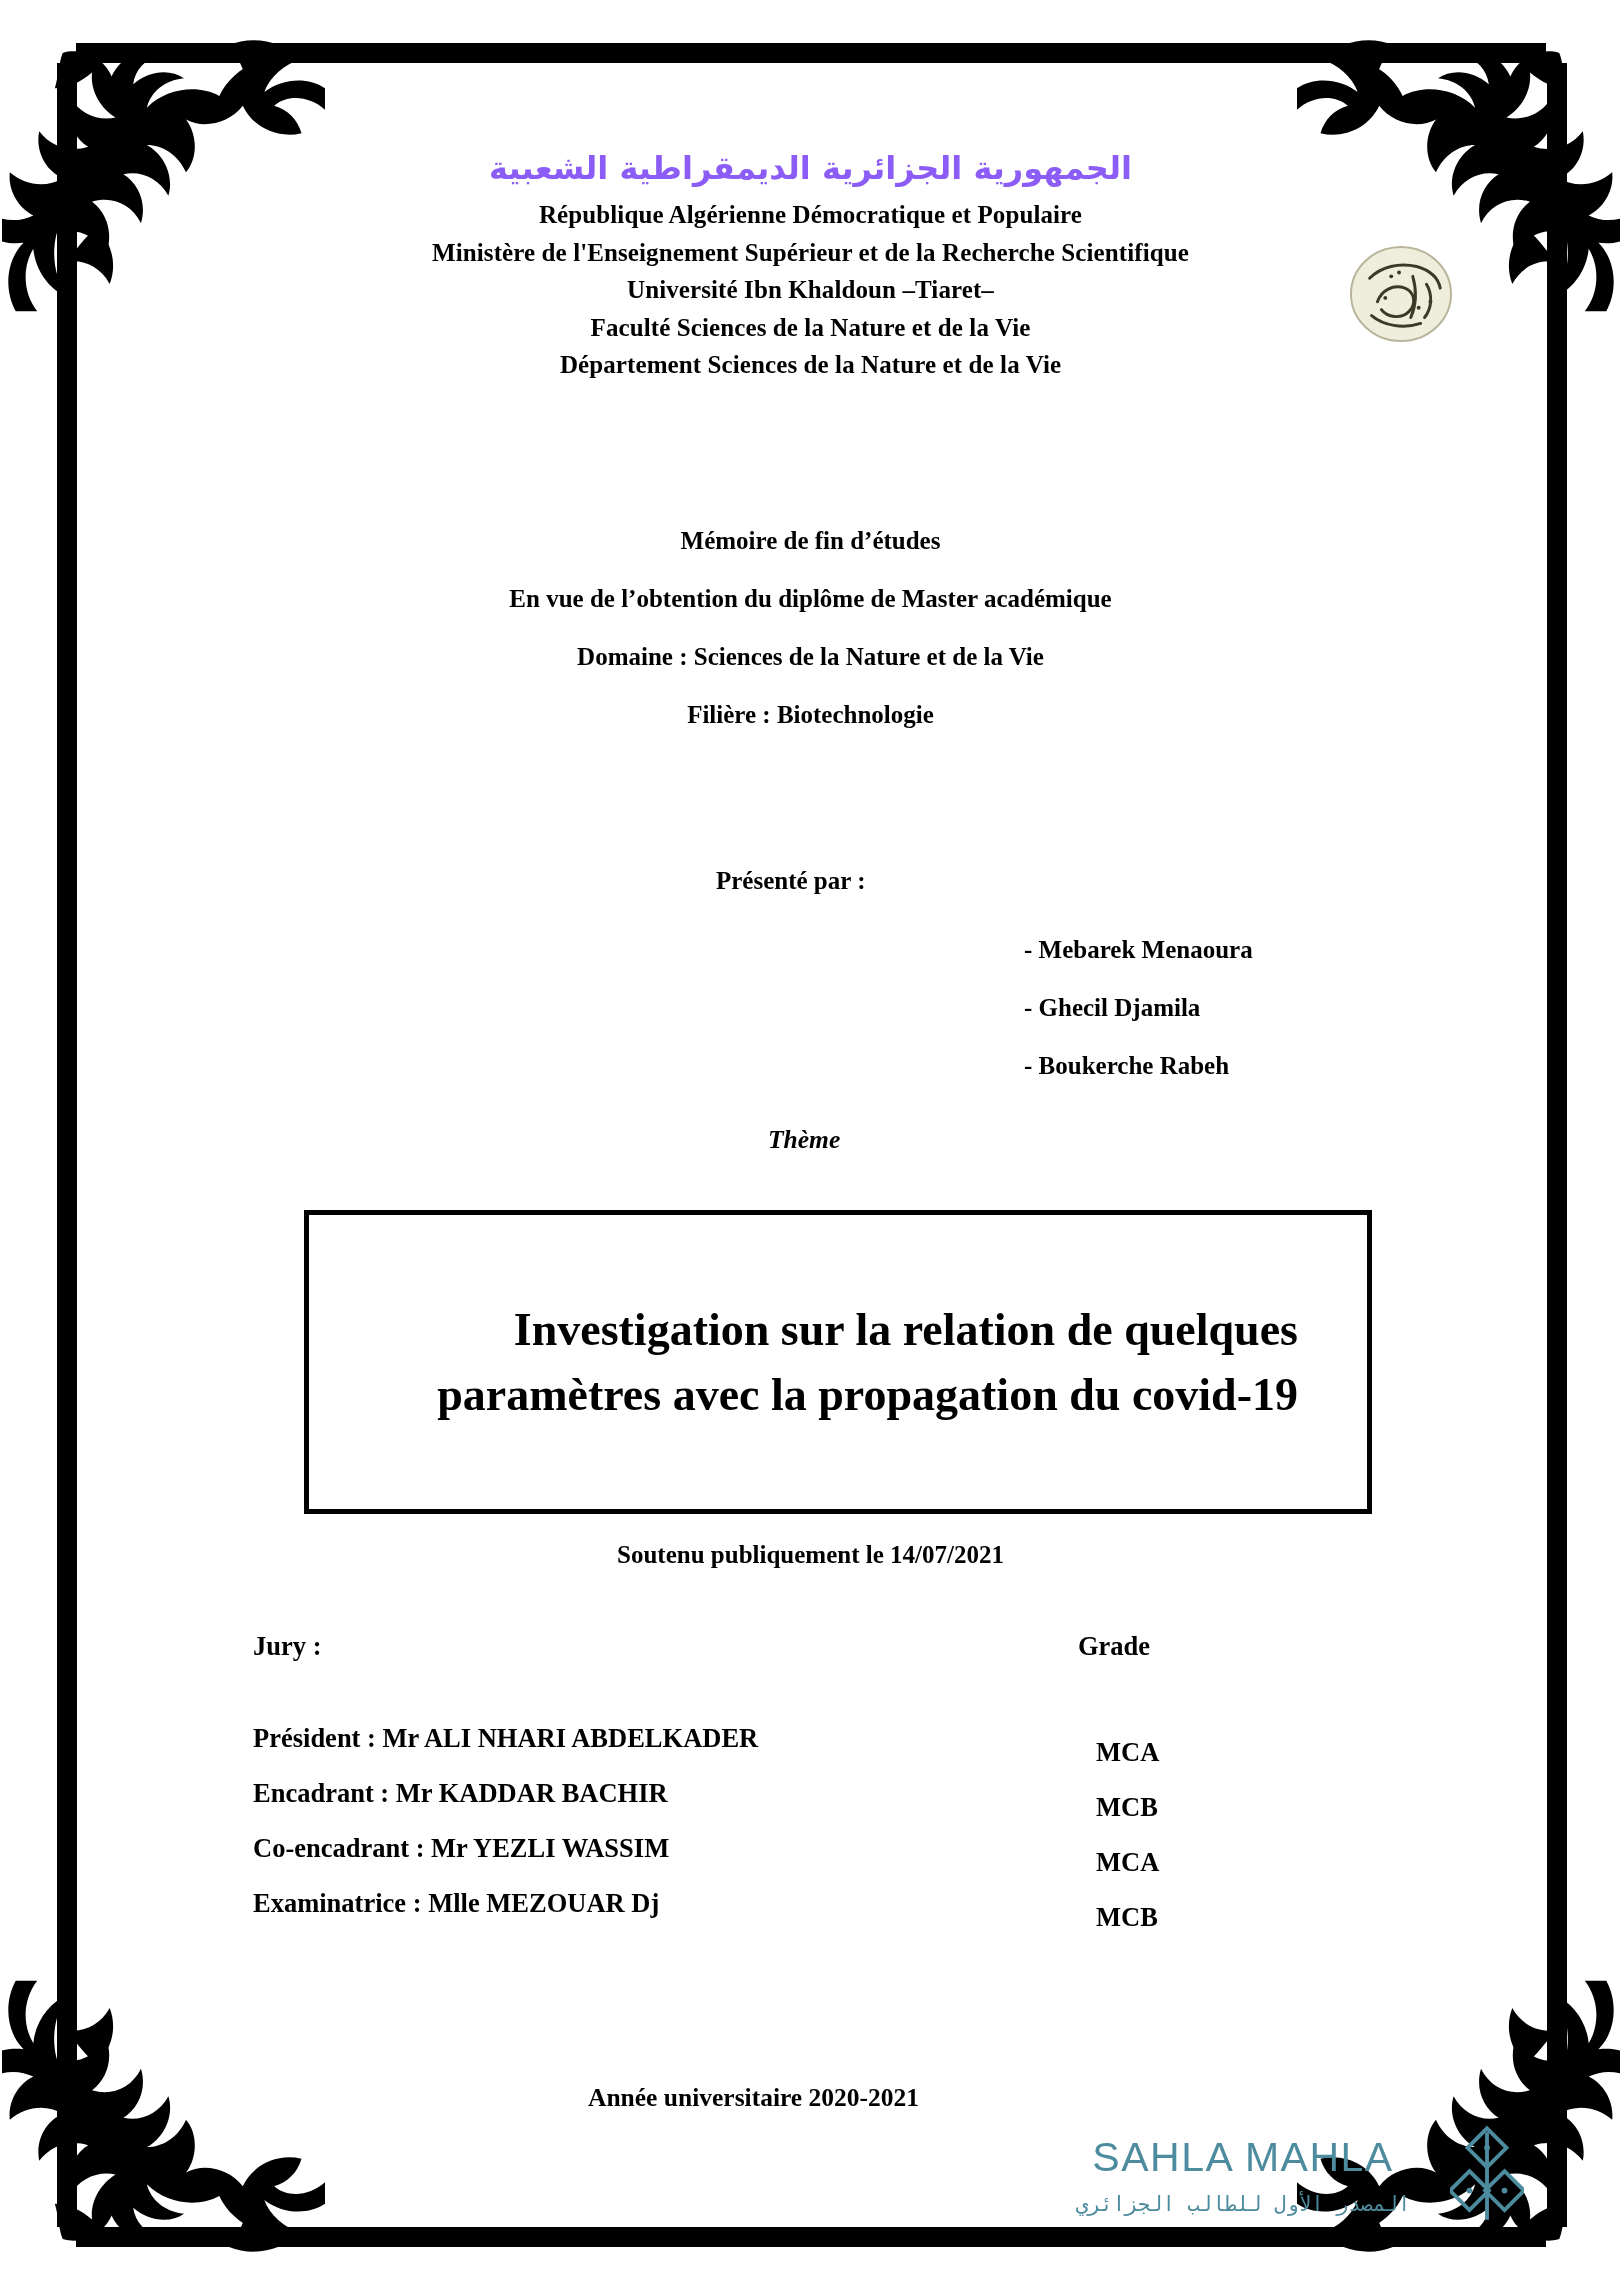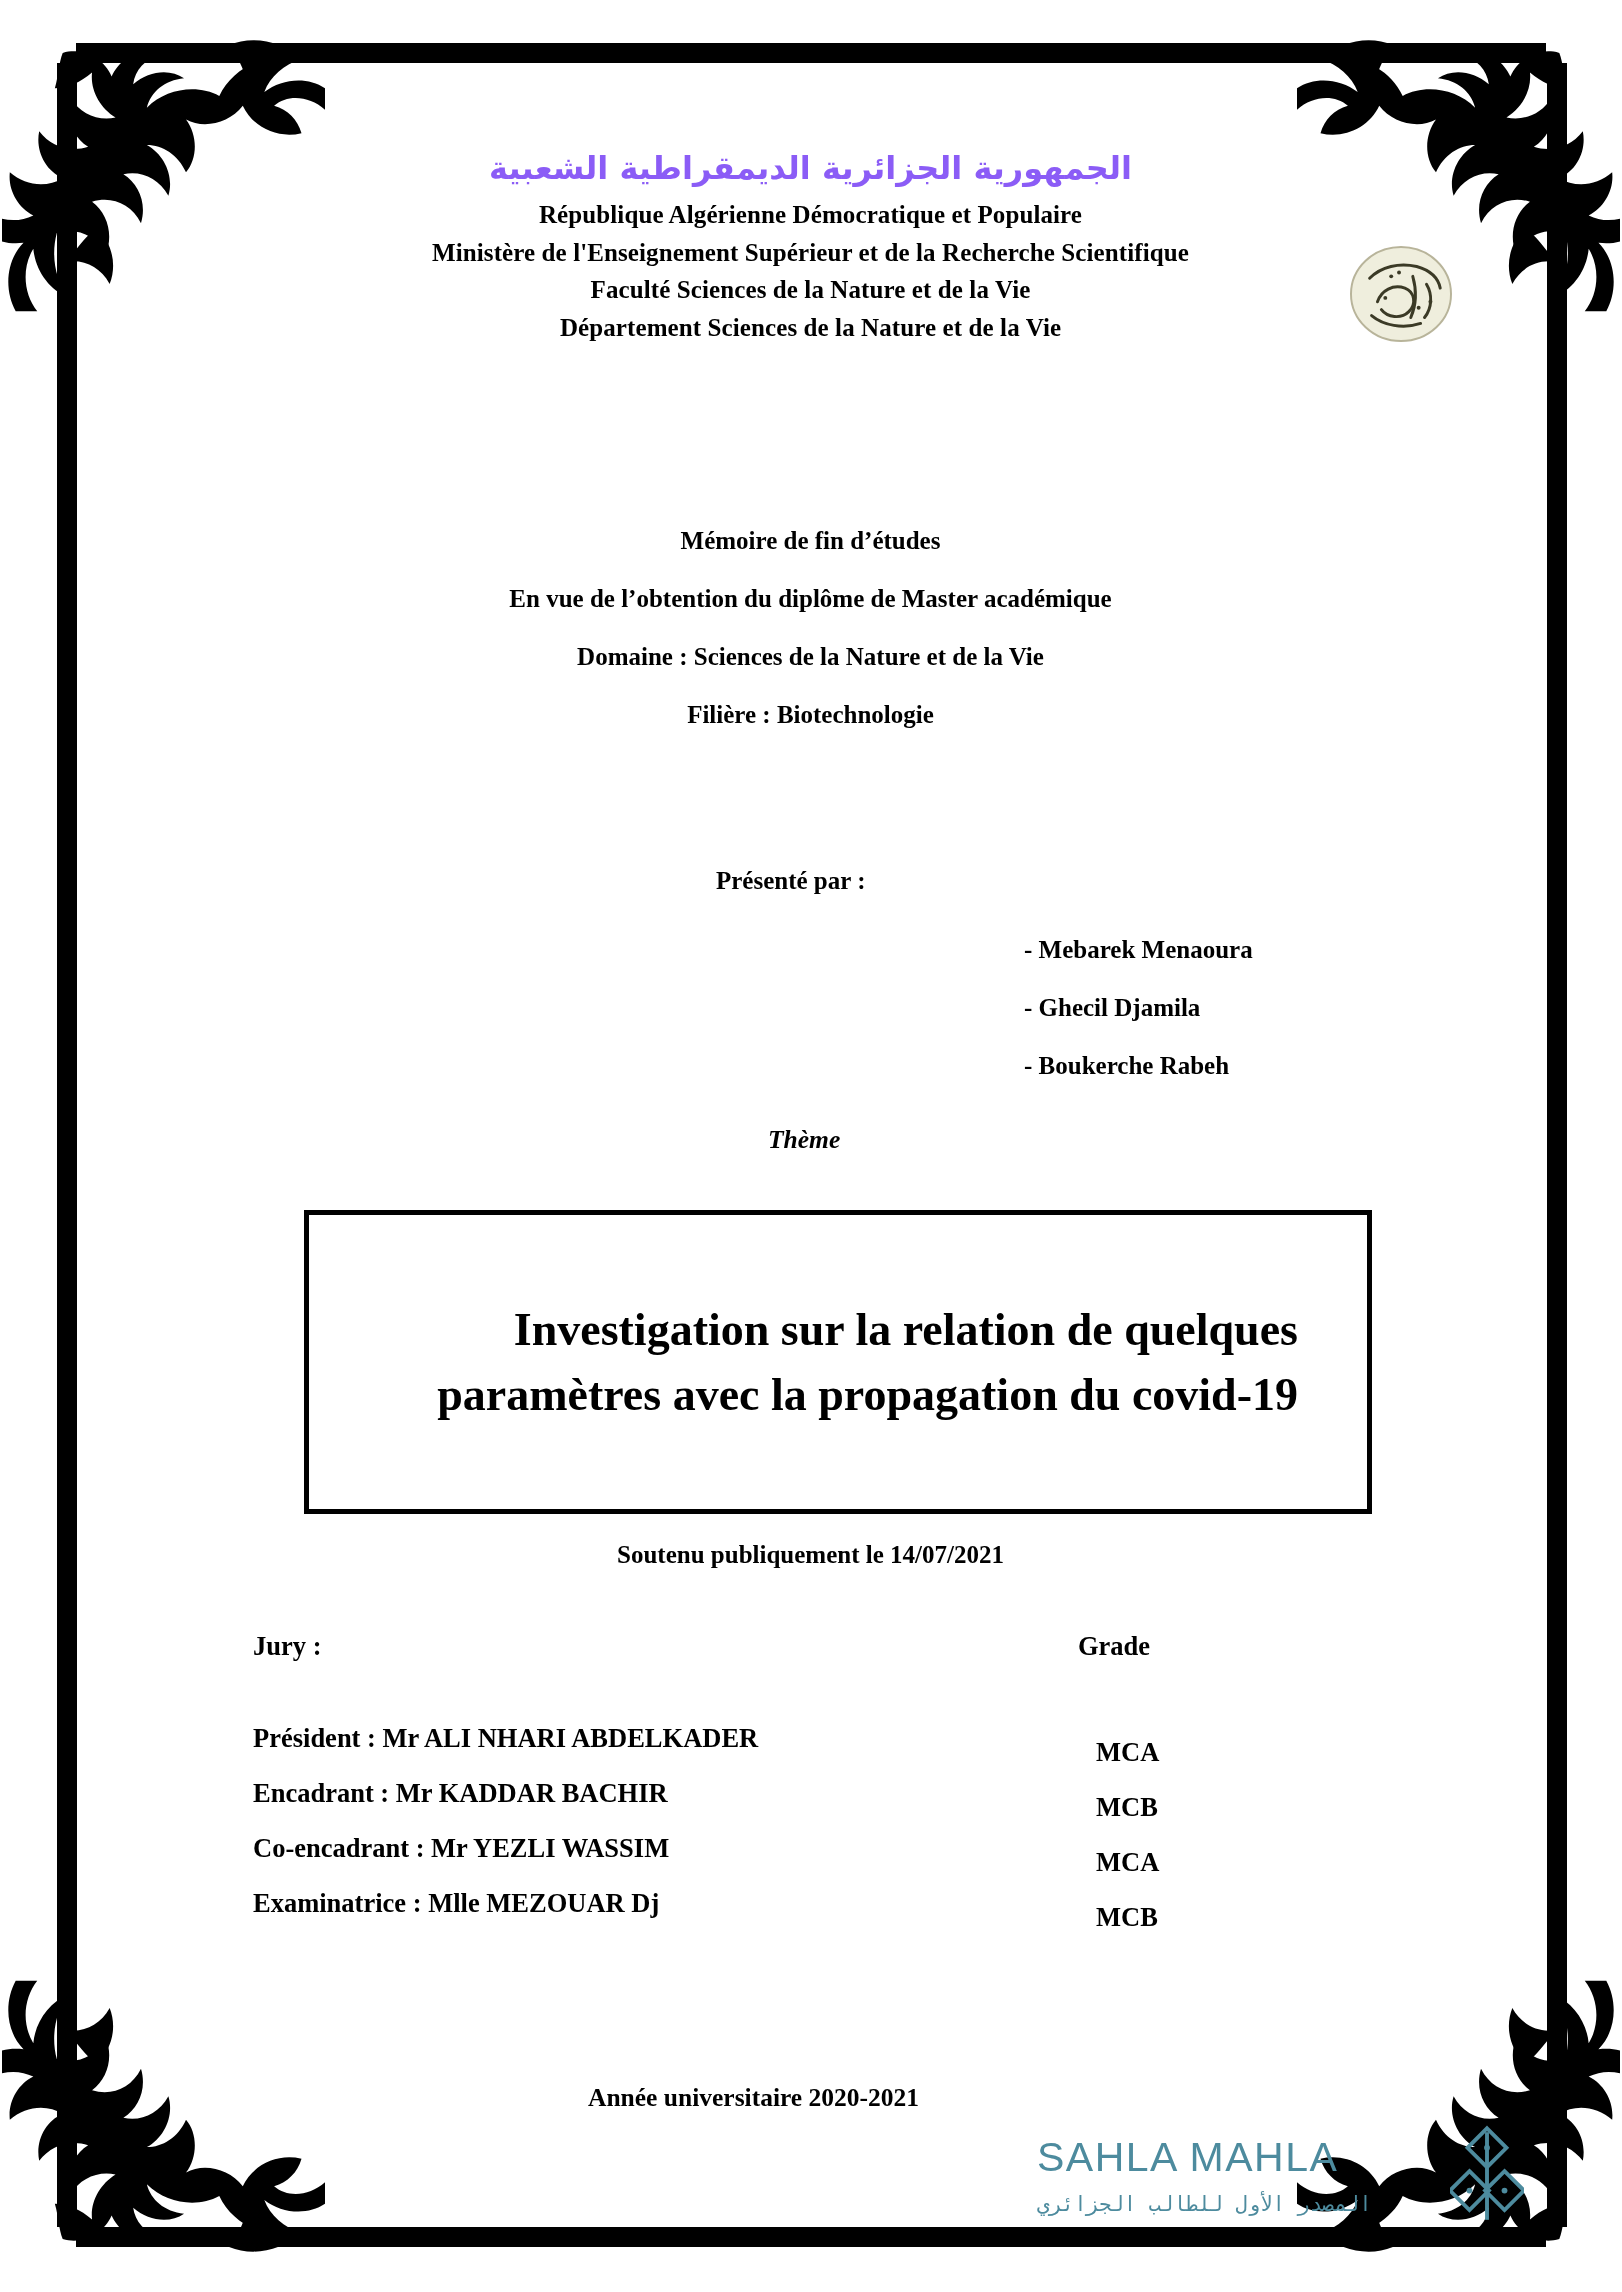--- a/index.html
+++ b/index.html
@@ -198,21 +198,21 @@
     font-size: 25.5px;
     text-align: center;
   }
 
   
   .watermark {
     position: absolute;
     left: 1037px;
     top: 2137px;
     width: 412px;
-    text-align: left;
+    text-align: center;
     pointer-events: none;
   }
   .wm-text {
     font-family: "Liberation Sans", sans-serif;
     font-size: 41px;
     font-weight: 400;
     letter-spacing: 1.5px;
     color: #4d8b9e;
     line-height: 1;
   }
@@ -346,20 +346,21 @@
         <path d="M232 44 C256 34 286 40 304 58 C282 54 262 60 248 74
                  C244 62 238 52 232 44 Z"></path>
       </g>
     </svg>
   </div>
 
   <div class="header">
     <div class="arabic-title">الجمهورية الجزائرية الديمقراطية الشعبية</div>
     <div class="hdr-line">République Algérienne Démocratique et Populaire</div>
     <div class="hdr-line">Ministère de l'Enseignement Supérieur et de la Recherche Scientifique</div>
+    <div class="hdr-line">Université Ibn Khaldoun –Tiaret–</div>
     <div class="hdr-line">Faculté Sciences de la Nature et de la Vie</div>
     <div class="hdr-line">Département Sciences de la Nature et de la Vie</div>
   </div>
 
   <div class="seal">
     <svg viewBox="0 0 108 103" xmlns="http://www.w3.org/2000/svg">
       <ellipse cx="54" cy="52" rx="51" ry="48" fill="#efeedd" stroke="#b8b49a" stroke-width="2"></ellipse>
       <g fill="none" stroke="#3b3a26" stroke-width="3" stroke-linecap="round">
         <path d="M22 36 C34 24 52 20 70 24 C84 28 92 36 94 46"></path>
         <path d="M30 60 C34 48 46 42 58 46 C68 50 70 62 62 70 C54 78 40 76 34 68"></path>

